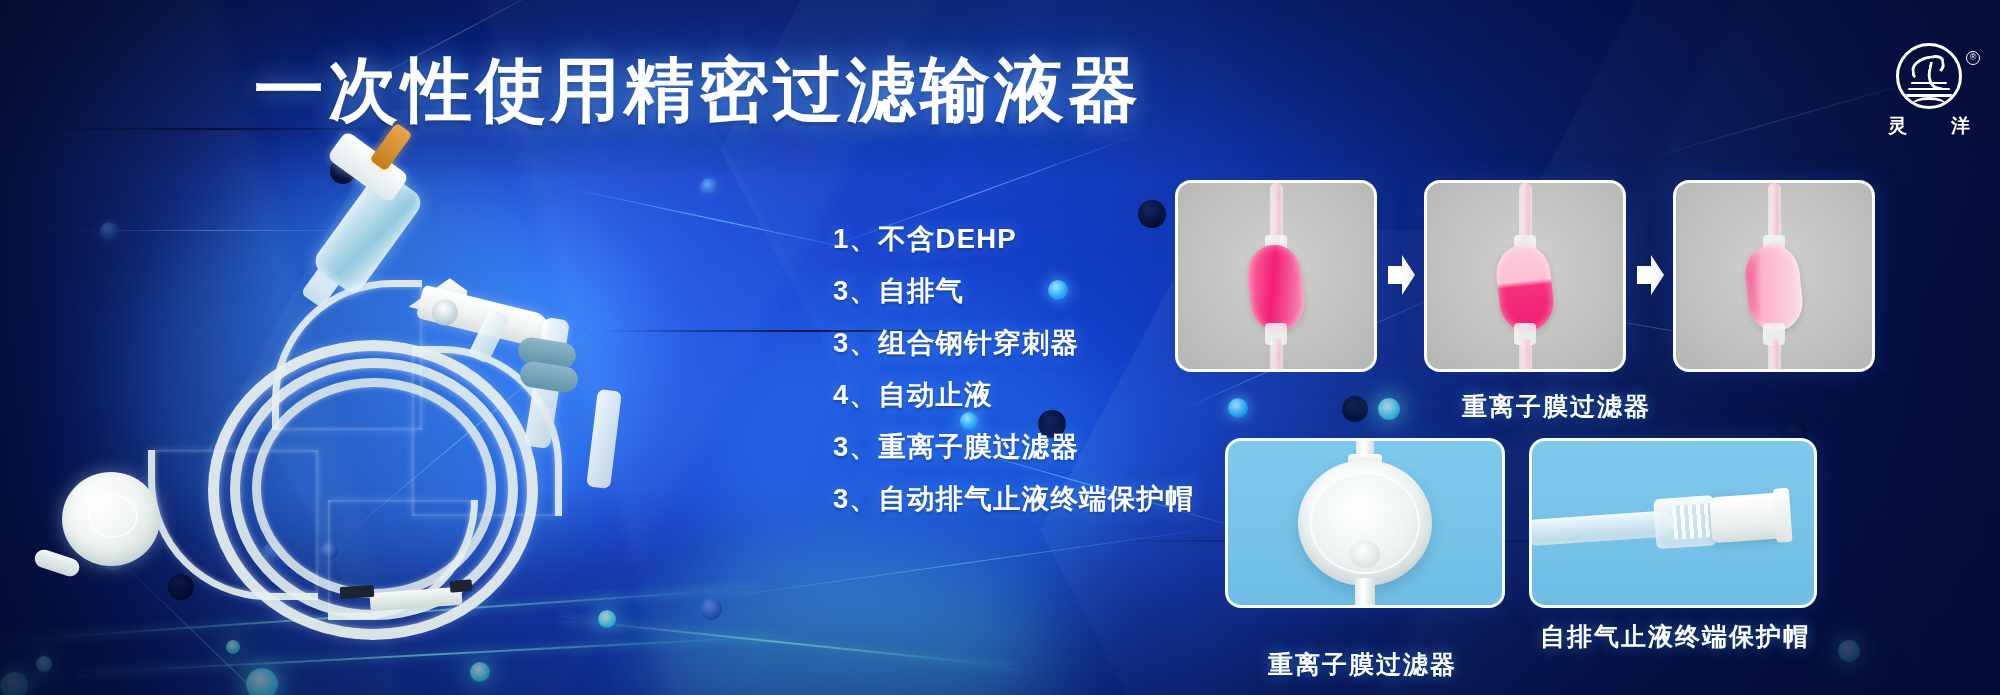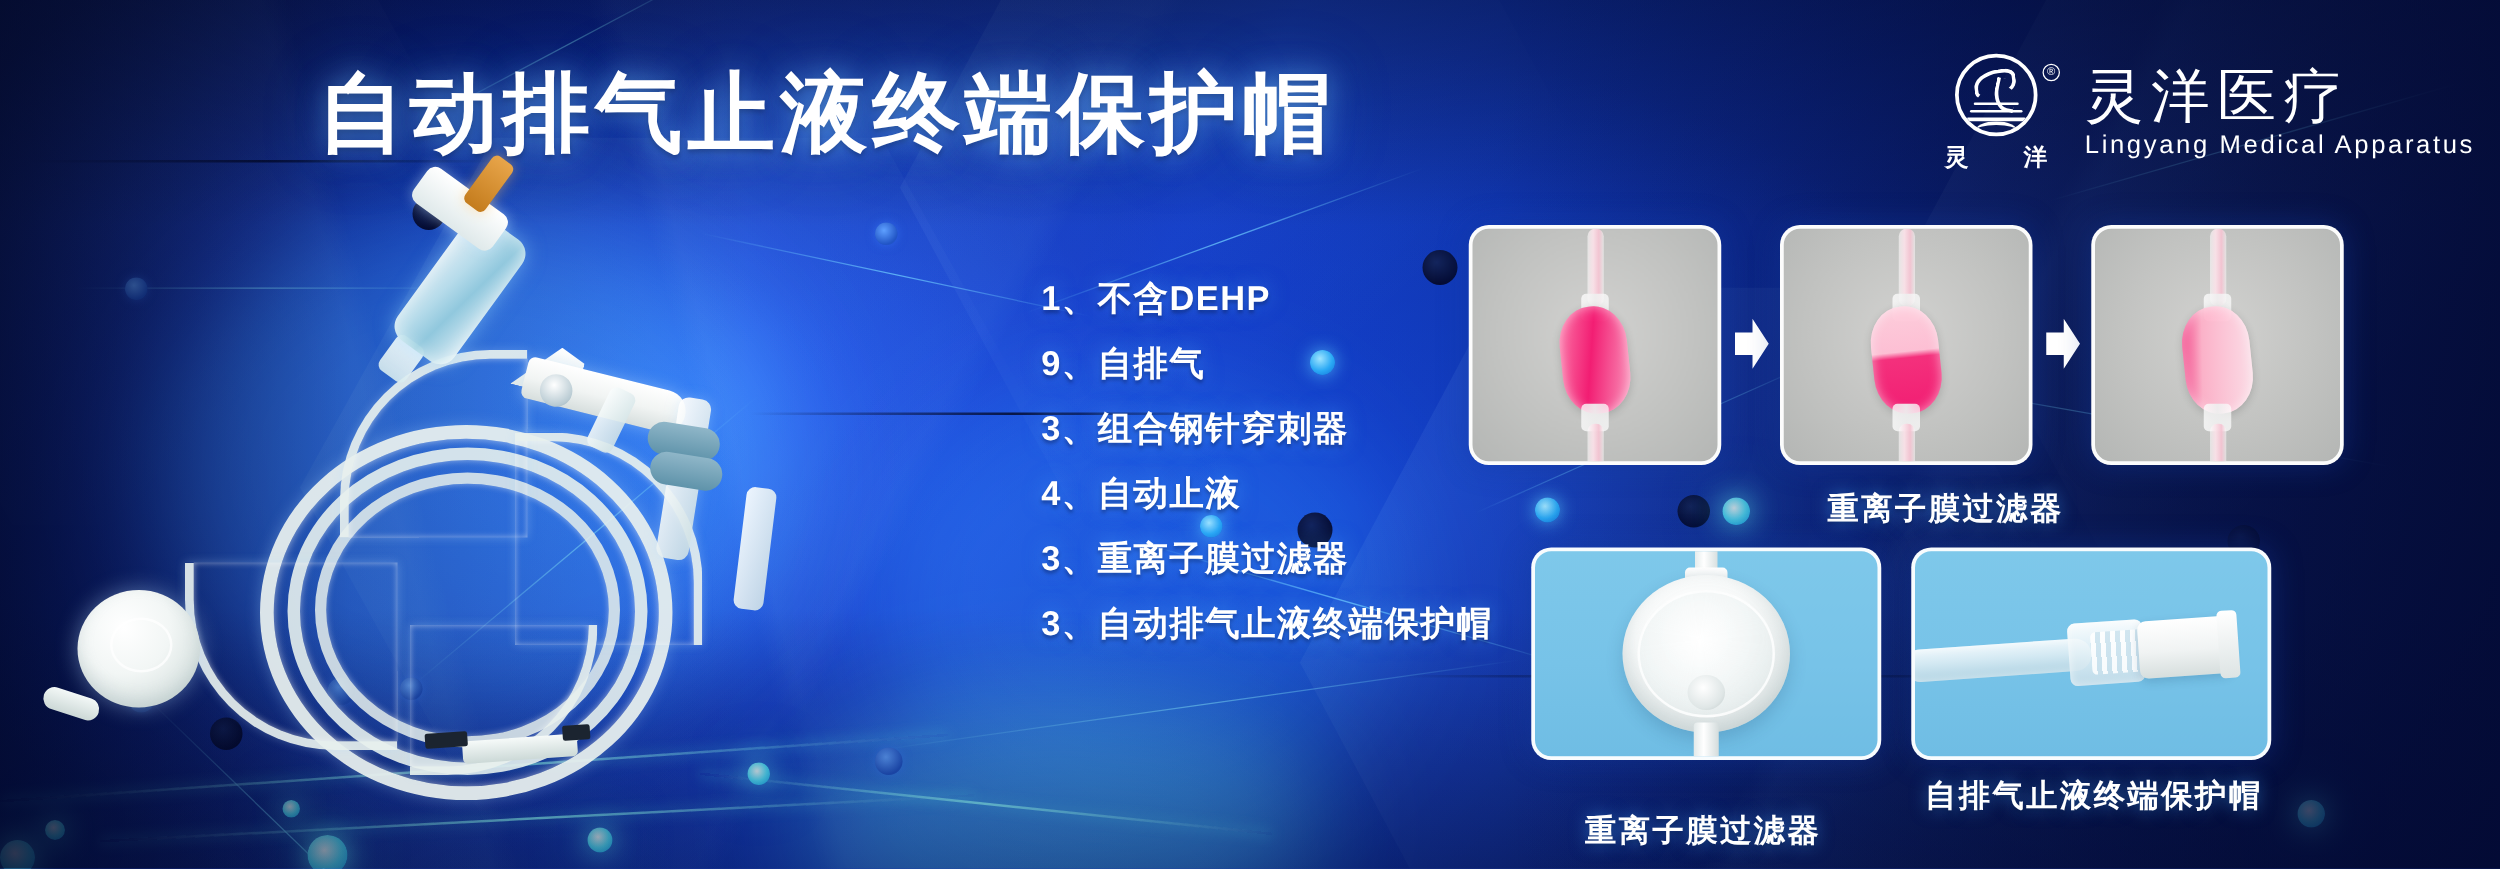--- a/index.html
+++ b/index.html
@@ -602,42 +602,38 @@
   <div class="node glow" style="left:36px; top:656px; width:16px; height:16px;"></div>
   <div class="node glow" style="left:226px; top:640px; width:14px; height:14px;"></div>
   <div class="node dim" style="left:320px; top:542px; width:18px; height:18px;"></div>
   <div class="node glow" style="left:470px; top:662px; width:20px; height:20px;"></div>
   <div class="node glow" style="left:598px; top:610px; width:18px; height:18px;"></div>
   <div class="node glow" style="left:1838px; top:640px; width:22px; height:22px;"></div>
 
   <div class="bg-layer dark-vignette"></div>
 
   <div class="header">
-    <div class="main-title">自动排气止液终端保护帽</div>
+    <div class="main-title">一次性使用精密过滤输液器</div>
 
     <div class="brand">
       <div class="brand-emblem">
         <div class="emblem-circle">
           <div class="bird"></div>
           <div class="bird2"></div>
           <div class="wave w3"></div>
           <div class="wave w2"></div>
           <div class="wave"></div>
           <div class="hill"></div>
         </div>
         <div class="emblem-reg">®</div>
         <div class="emblem-cn">
           <span>灵</span>
           <span>洋</span>
         </div>
       </div>
-      <div class="brand-text">
-        <div class="brand-cn">灵洋医疗</div>
-        <div class="brand-en">Lingyang Medical Apparatus</div>
-      </div>
     </div>
   </div>
 
   <div class="hero">
     <div class="coil-outer"></div>
     <div class="coil-mid"></div>
     <div class="coil-inner"></div>
 
     <div class="iv-tube" style="left:108px; top:300px; width:170px; height:150px; border-radius:0 0 0 120px; border-top:none; border-right:none;"></div>
     <div class="iv-tube" style="left:232px; top:130px; width:150px; height:150px; border-radius:120px 0 0 0; border-bottom:none; border-right:none;"></div>
@@ -661,21 +657,21 @@
     <div class="needle-wing w2"></div>
     <div class="needle-cap"></div>
 
     <div class="end-connector"></div>
     <div class="dark-clip"></div>
     <div class="dark-clip c2"></div>
   </div>
 
   <div class="features">
     <div class="feature-item">1、不含DEHP</div>
-    <div class="feature-item">9、自排气</div>
+    <div class="feature-item">3、自排气</div>
     <div class="feature-item">3、组合钢针穿刺器</div>
     <div class="feature-item">4、自动止液</div>
     <div class="feature-item">3、重离子膜过滤器</div>
     <div class="feature-item">3、自动排气止液终端保护帽</div>
   </div>
 
   <div class="card gray" style="left:1175px; top:180px; width:202px; height:192px;">
     <div class="tube-v" style="top:0; height:62px;"></div>
     <div class="chamber-connector" style="top:52px; height:22px;"></div>
     <div class="chamber-body" style="top:62px; height:86px; background:linear-gradient(100deg, rgba(255,120,170,0.95), rgba(244,20,110,0.95) 45%, rgba(255,150,190,0.9));"></div>

